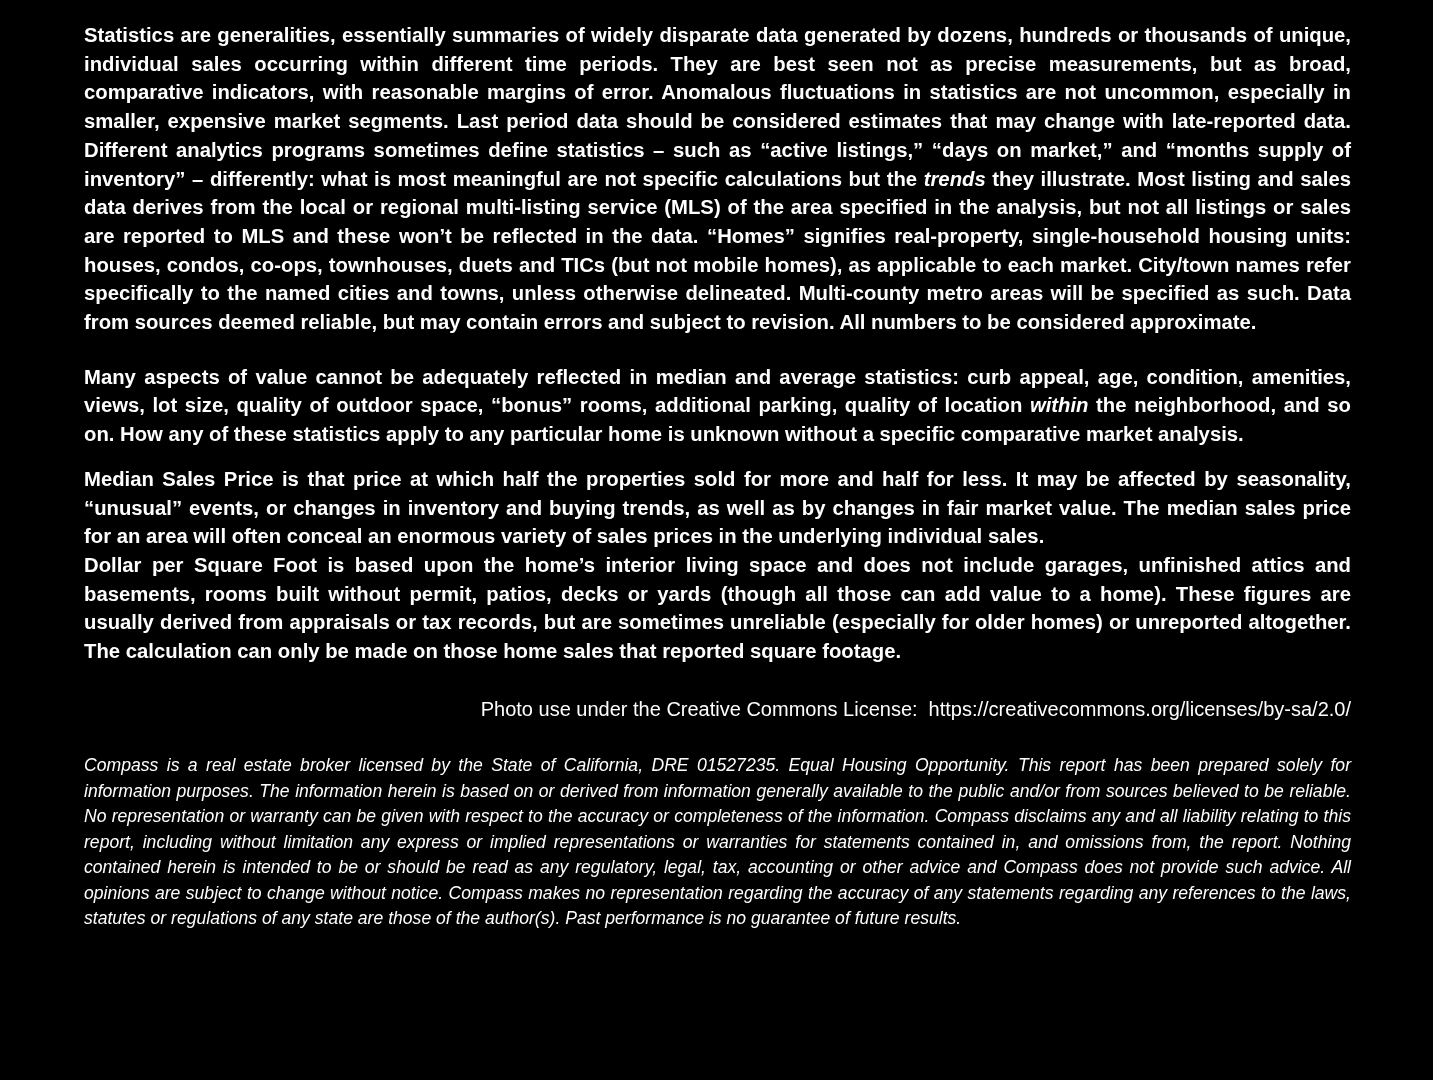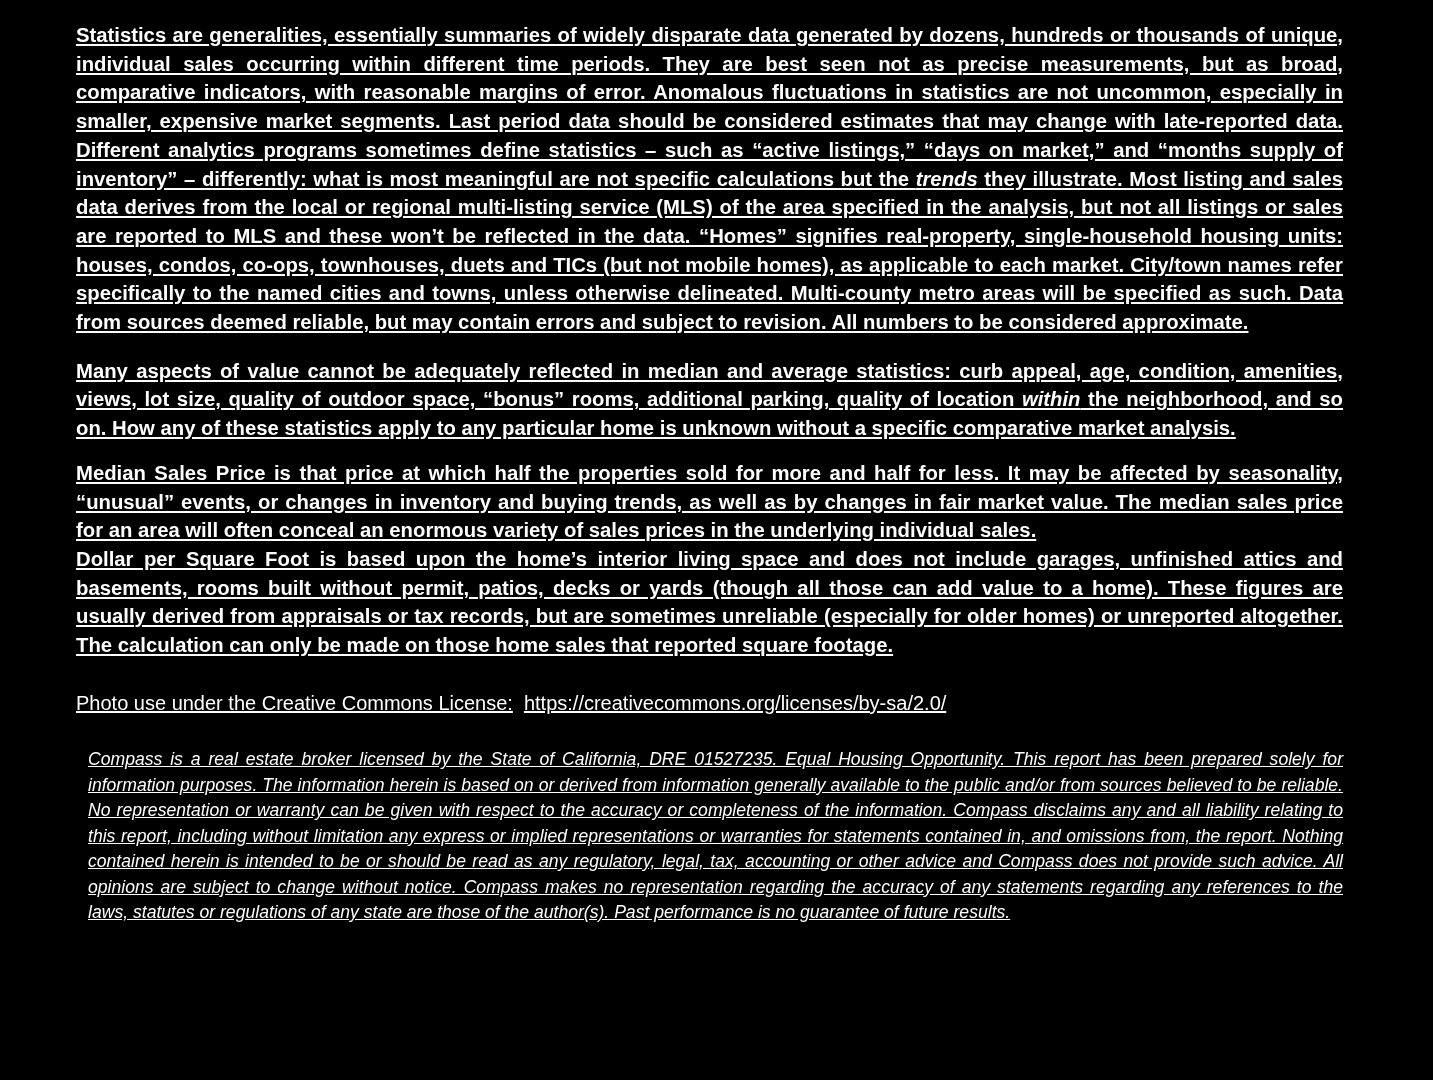--- a/index.html
+++ b/index.html
@@ -6,55 +6,54 @@
   body {
     margin: 0;
     width: 1433px;
     height: 1080px;
     overflow: hidden;
     background: #000000;
     font-family: "Liberation Sans", sans-serif;
   }
   .slide {
     position: absolute;
-    left: 76px;
+    left: 84px;
     top: 21px;
     width: 1267px;
     color: #ffffff;
-    text-decoration: underline;
   }
   .para-bold {
     margin: 0;
     font-family: "Liberation Sans", sans-serif;
     font-weight: bold;
     font-size: 20.3px;
     line-height: 28.7px;
     text-align: justify;
     color: #ffffff;
   }
   .em { font-style: italic; }
-  #para-1 { margin-top: 20px; }
+  #para-1 { margin-top: 26px; }
   #para-2 { margin-top: 16px; }
   #para-3 { }
   .photo-credit {
     margin: 29px 0 0 0;
     font-family: "Liberation Sans", sans-serif;
     font-weight: normal;
     font-size: 20px;
     line-height: 28.7px;
-    text-align: left;
+    text-align: right;
     color: #ffffff;
   }
   .photo-credit .url {
     margin-left: 11px;
     color: #ffffff;
     text-decoration: none;
   }
   .para-legal {
-    margin: 30px 0 0 12px;
+    margin: 30px 0 0 0;
     font-family: "Liberation Serif", serif;
     font-family: "Liberation Sans", sans-serif;
     font-style: italic;
     font-weight: normal;
     font-size: 17.6px;
     line-height: 25.4px;
     text-align: justify;
     color: #ffffff;
   }
 </style>

